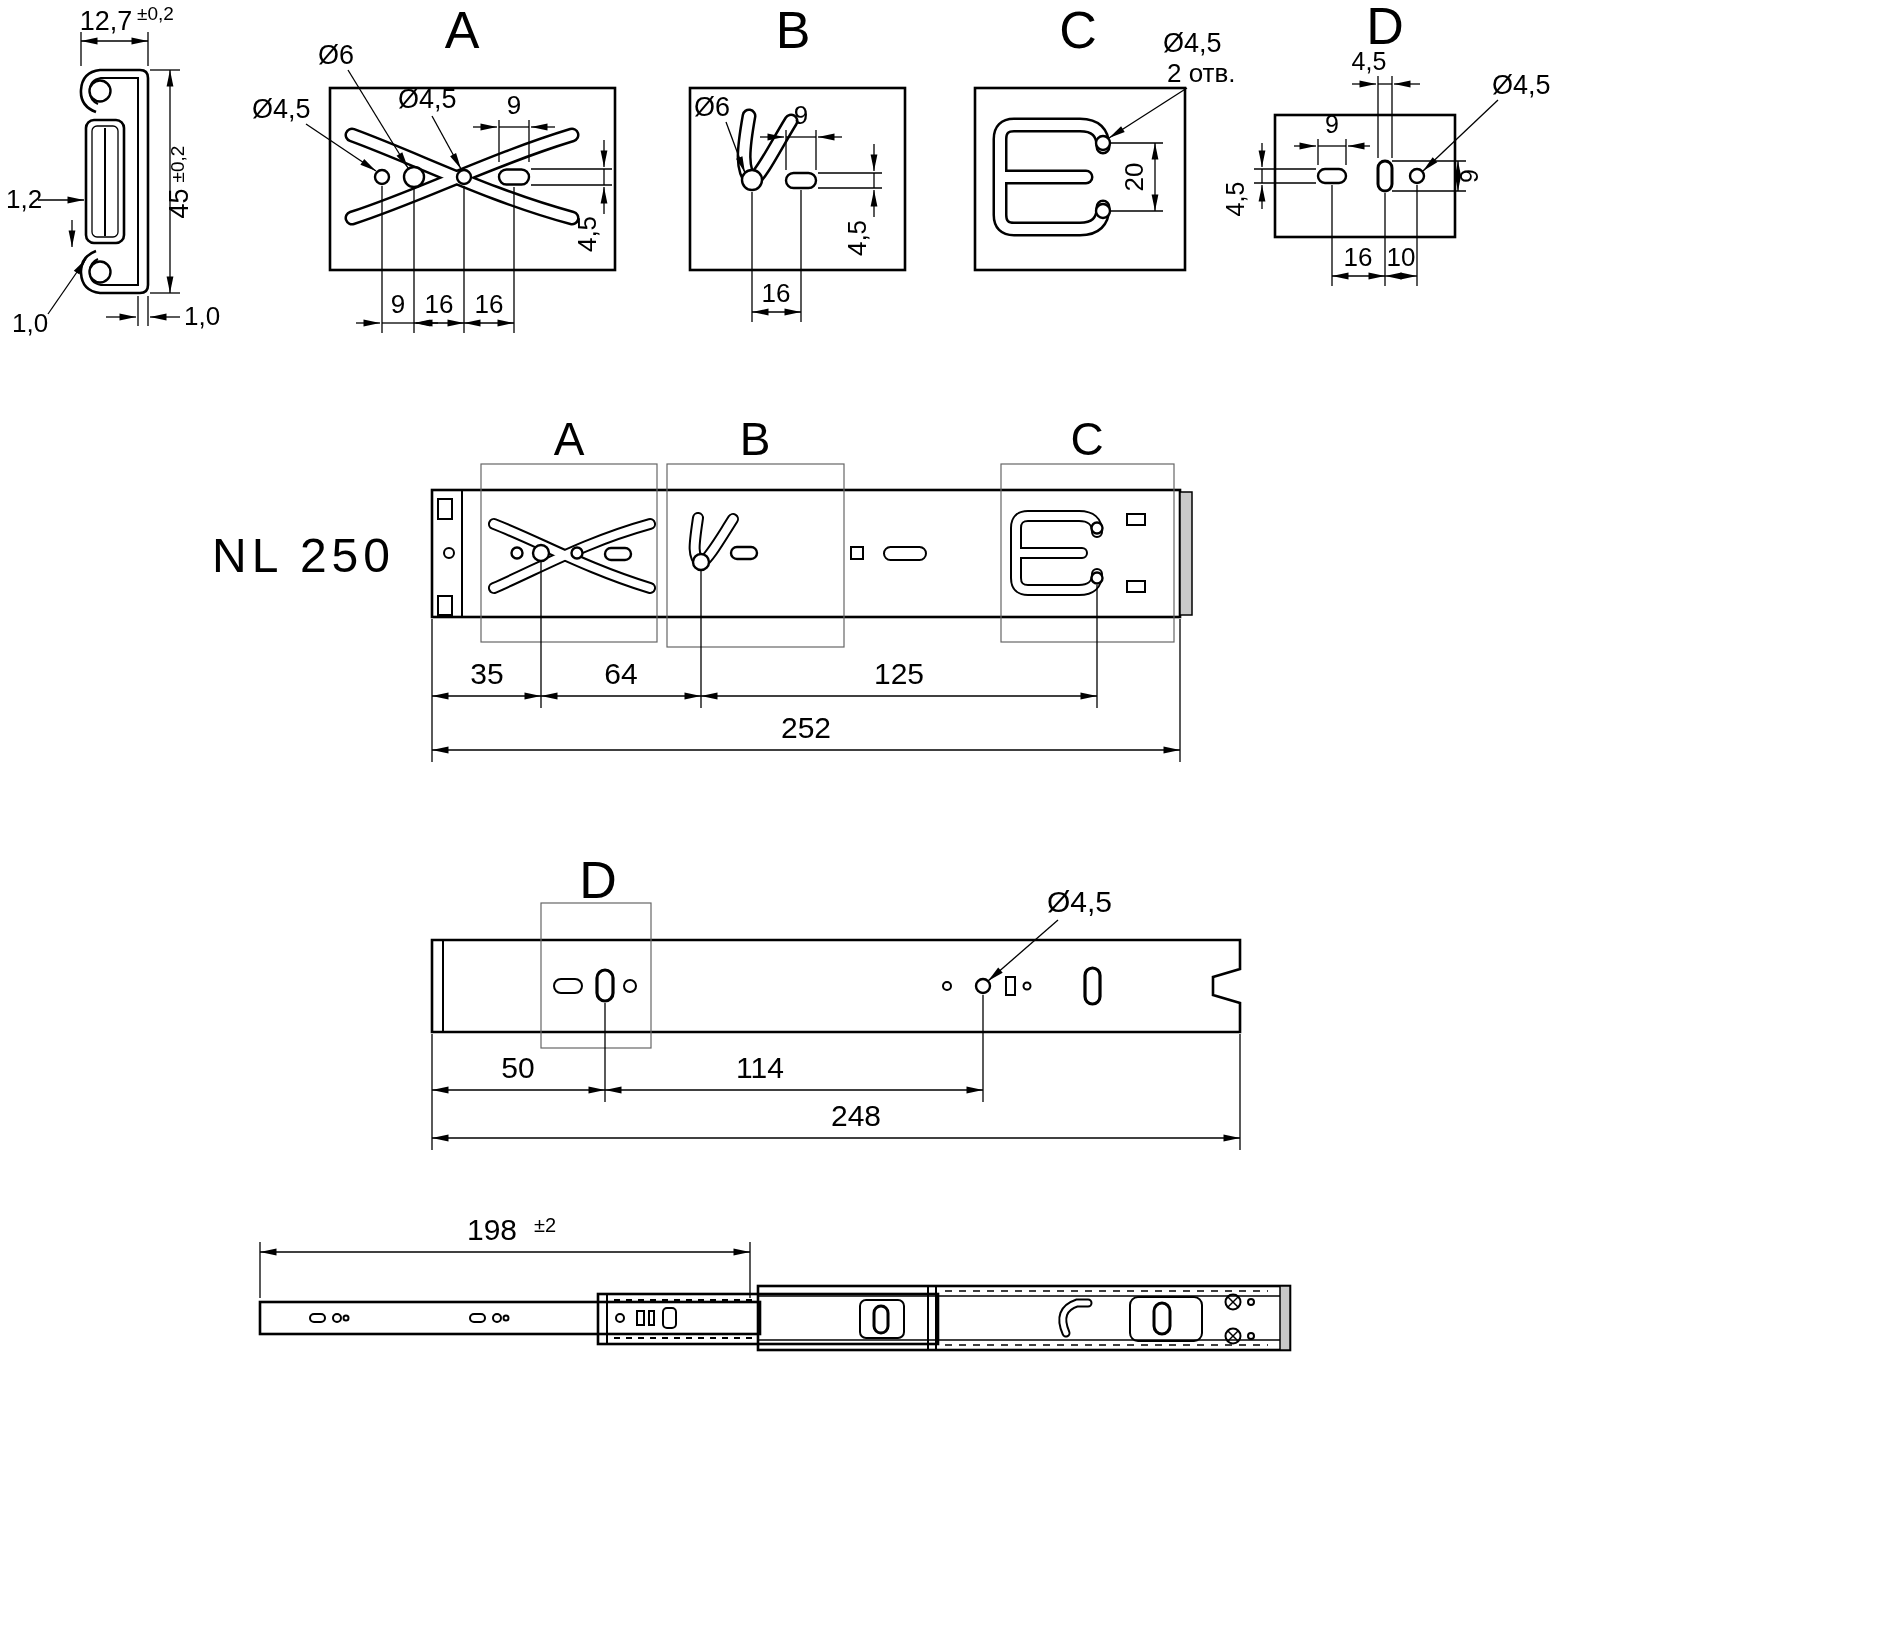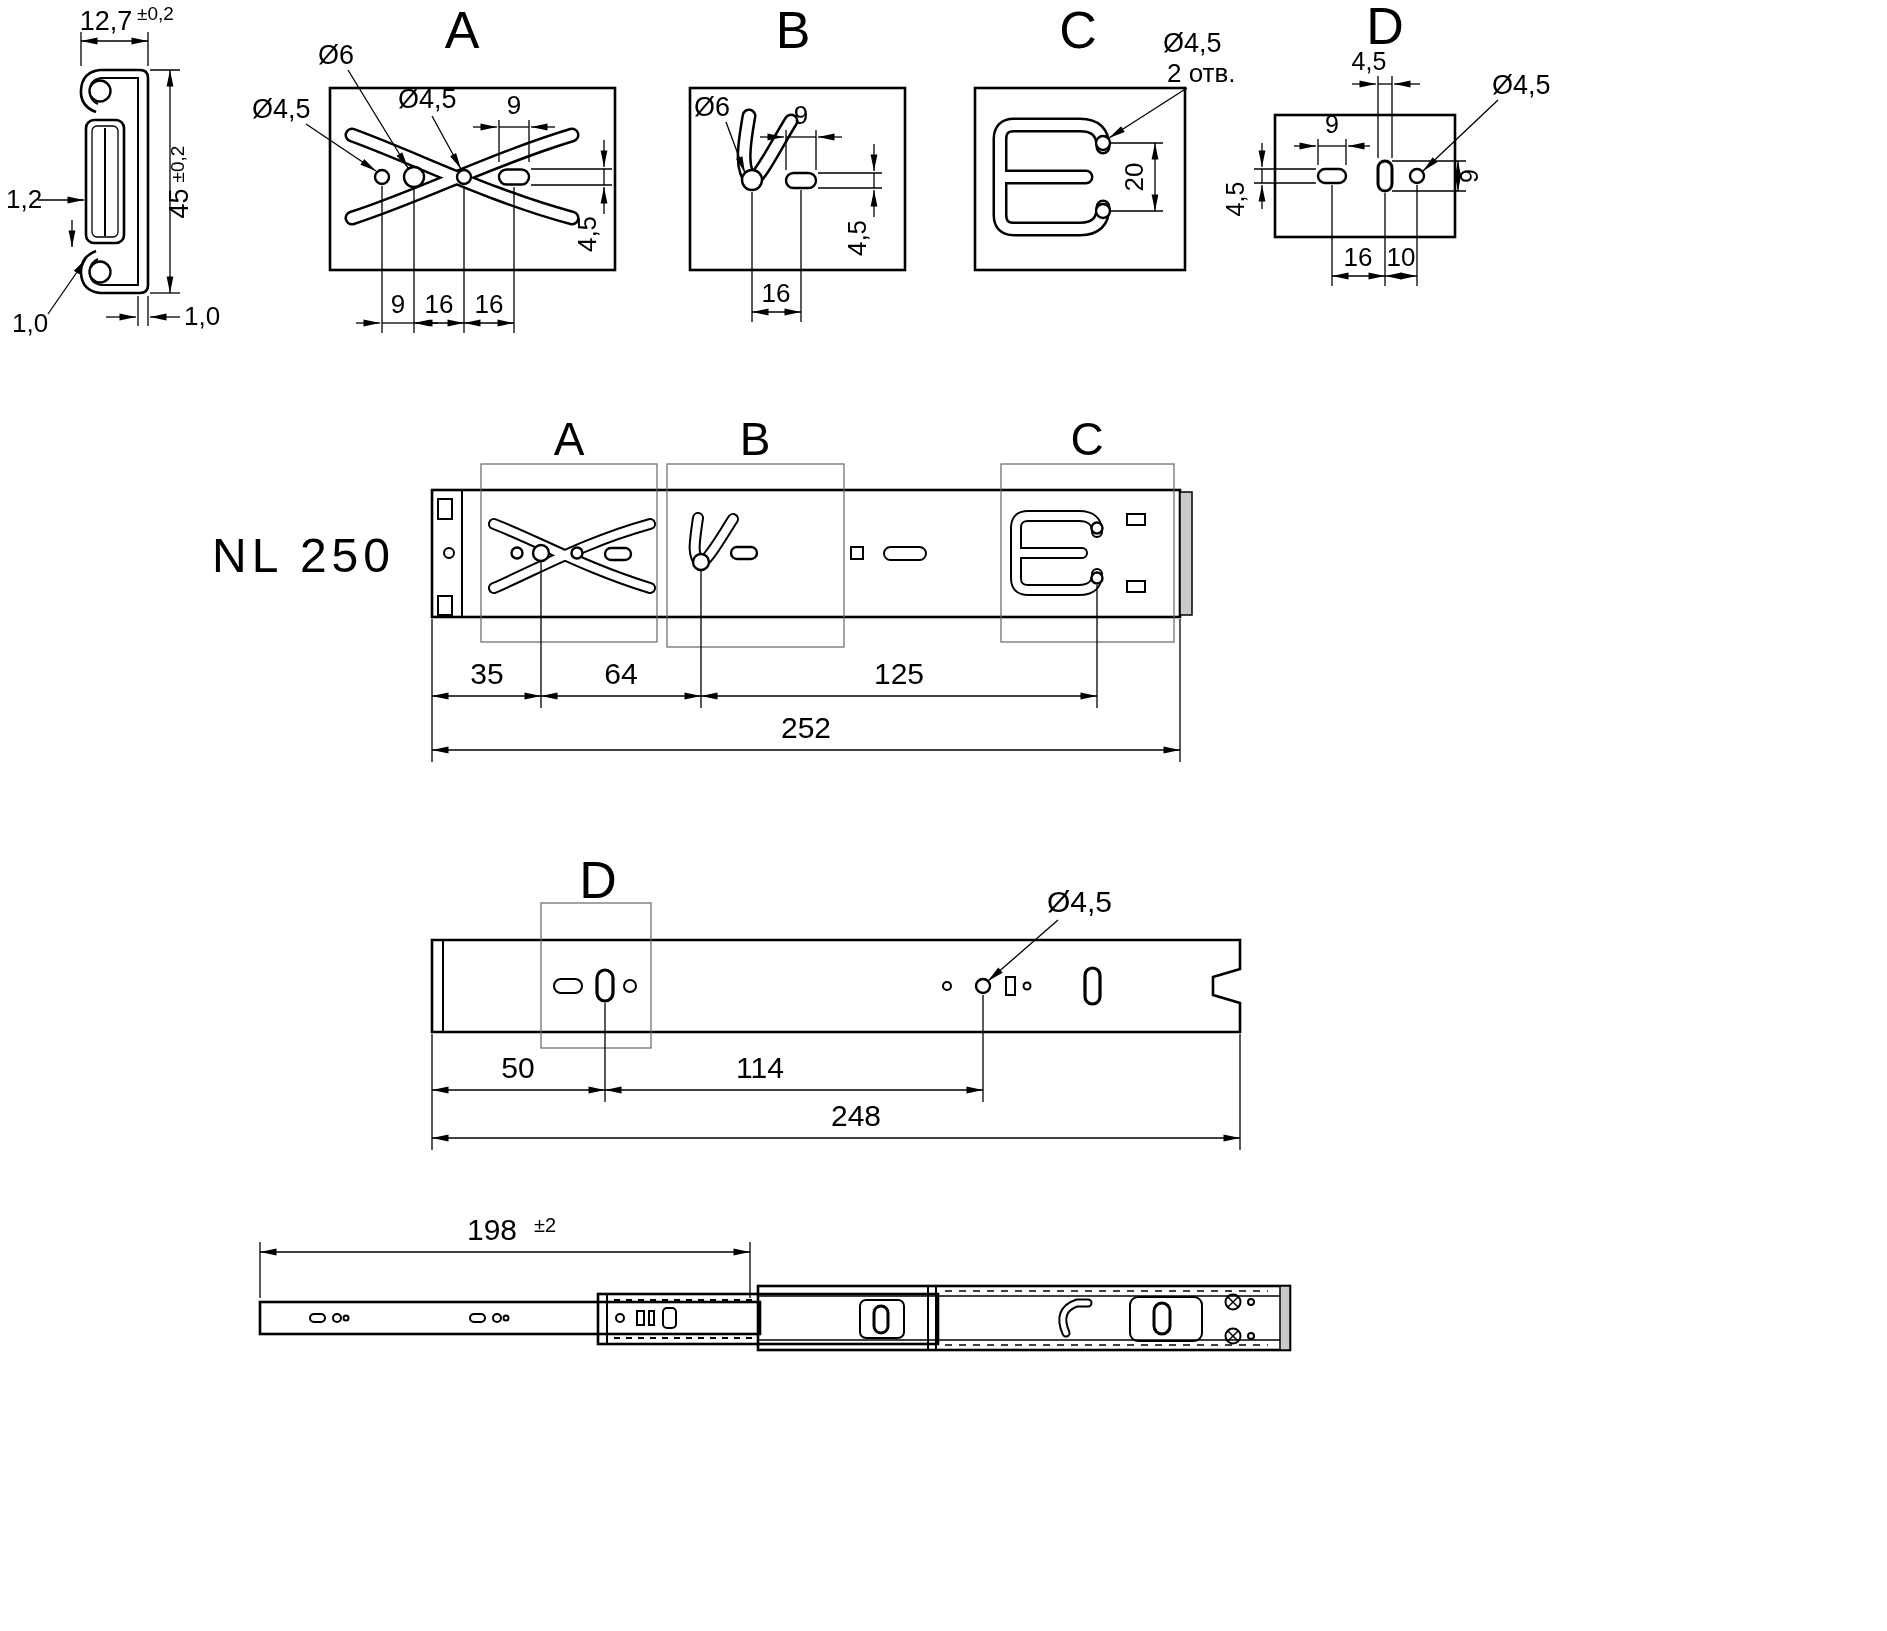--- a/index.html
+++ b/index.html
@@ -1,16 +1,16 @@
 <!DOCTYPE html>
 <html><head>
 <meta charset="utf-8">
 <style>
   html,body{margin:0;padding:0;background:#fff;}
-  .canvas{width:1887px;height:1631px;background:#ffffff;position:relative;overflow:hidden;border-radius:16px;}
+  .canvas{width:1887px;height:1631px;background:#ffffff;position:relative;overflow:hidden;}
   svg{display:block;}
   text{font-family:"Liberation Sans", sans-serif; fill:#000;}
   .t19{font-size:19px;} .t20{font-size:20px;} .t25{font-size:25px;} .t26{font-size:26px;}
   .t27{font-size:27px;} .t30{font-size:30px;}
   .big{font-size:52px;} .mid{font-size:46px;}
   .model{font-size:48px; letter-spacing:5px;}
   .tc{text-anchor:middle;}
   .ol{fill:none;stroke:#000;stroke-width:2.6;}
   .ol2{fill:none;stroke:#000;stroke-width:2;}
   .fw{fill:#fff;stroke:#000;stroke-width:2.6;}

